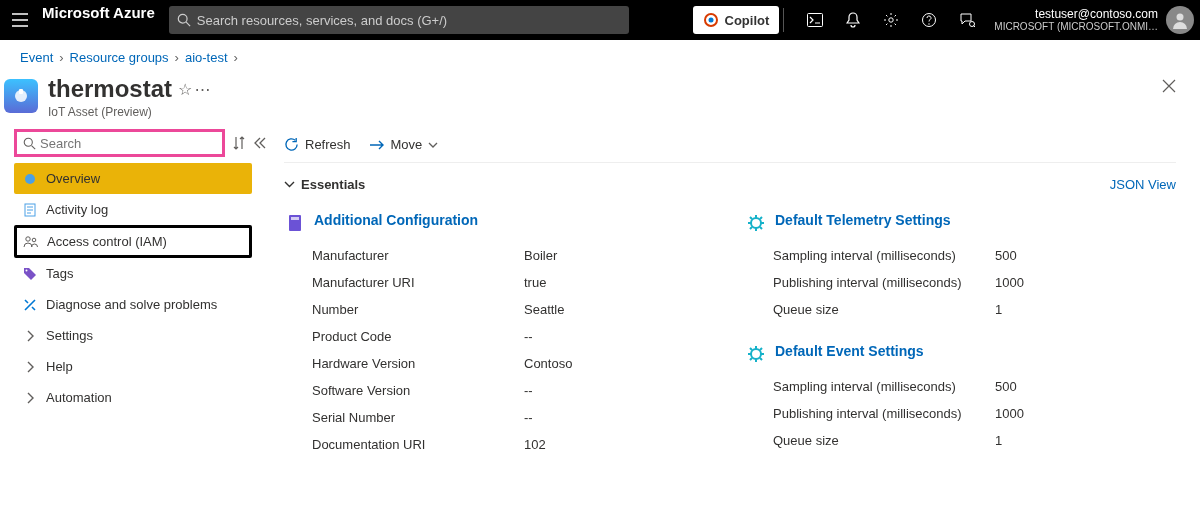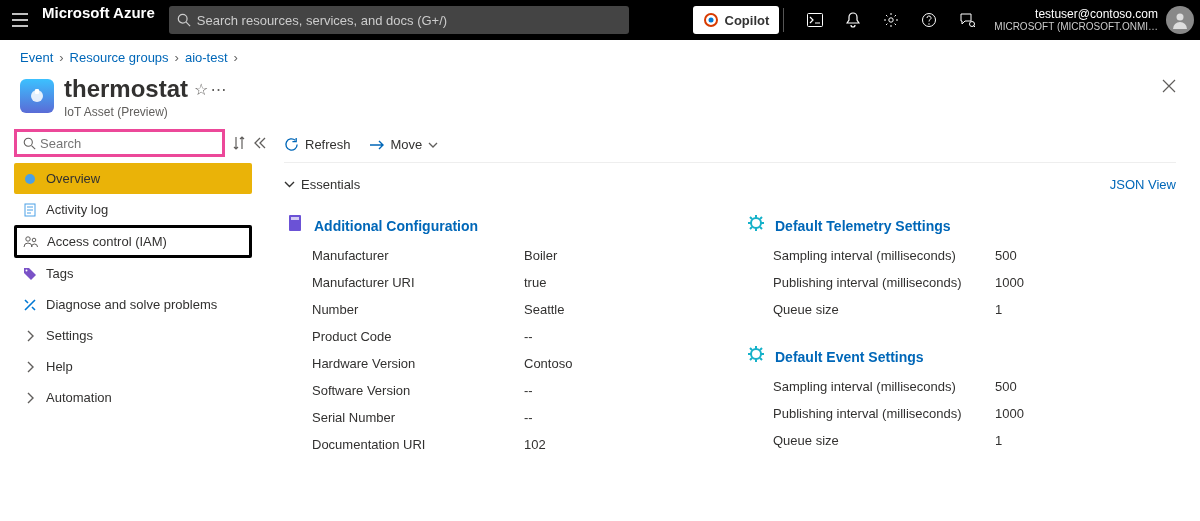--- a/index.html
+++ b/index.html
@@ -18,21 +18,21 @@
   .divider-v { width:1px; height:24px; background:#555; margin:0 4px; }
   .account { text-align:right; margin-left:10px; line-height:1.1; font-size:12px; }
   .account .org { font-size:10px; color:#ccc; }
   .avatar { width:28px; height:28px; border-radius:50%; background:#888; margin-left:8px; display:flex; align-items:center; justify-content:center; }
   
   .breadcrumb { padding:10px 20px 6px; font-size:13px; display:flex; align-items:center; gap:6px; }
   .breadcrumb a { color:#0067b8; text-decoration:none; cursor:pointer; }
   .breadcrumb .sep { color:#666; }
   
   .page-row { display:flex; }
-  .page-header { display:flex; align-items:flex-start; padding:4px 20px 10px; gap:10px; }
+  .page-header { display:flex; align-items:flex-start; padding:4px 4px 10px; gap:10px; }
   .res-icon { width:34px; height:34px; border-radius:6px; background:linear-gradient(#3cc1ff,#5a6bd6); display:flex; align-items:center; justify-content:center; color:#fff; font-size:16px; flex-shrink:0; margin-top:4px;}
   .page-title { font-size:24px; font-weight:600; }
   .page-sub { font-size:12px; color:#605e5c; margin-top:2px; }
   .star { color:#605e5c; margin-left:6px; cursor:pointer; font-size:16px;}
   .dots { color:#605e5c; margin-left:2px; cursor:pointer; font-size:16px;}
   .close-x { margin-left:auto; padding:8px 24px 0 0; color:#605e5c; cursor:pointer;}
   
   .body { display:flex; }
   .sidebar { width:260px; padding:0 8px 0 14px; }
   .side-search-row { display:flex; align-items:center; gap:8px; margin-bottom:6px;}
@@ -45,21 +45,21 @@
   .menu li.highlight { border:3px solid #000000; }
   .menu .mi { width:16px; display:flex; justify-content:center; color:#605e5c;}
   .content { flex:1; padding:0 24px 24px 24px; position:relative; }
   .toolbar { display:flex; align-items:flex-start; gap:18px; padding:8px 0 10px; border-bottom:1px solid #eee; margin-bottom:6px;}
   .tb-btn { display:flex; align-items:center; gap:6px; color:#323130; cursor:pointer; font-size:13px;}
   .essentials-bar { display:flex; align-items:center; padding:8px 0 14px;}
   .ess-toggle { display:flex; align-items:center; gap:6px; cursor:pointer; font-weight:400;}
   .json-view { margin-left:auto; color:#0067b8; cursor:pointer; font-size:13px; }
   .cols { display:flex; gap:30px; }
   .col { flex:1; }
-  .sec-head { display:flex; align-items:flex-end; gap:8px; color:#0067b8; font-weight:600; font-size:14px; margin:6px 0 10px; }
+  .sec-head { display:flex; align-items:flex-start; gap:8px; color:#0067b8; font-weight:600; font-size:14px; margin:6px 0 10px; }
   .sec-icon-box { width:22px; height:22px; display:flex; align-items:center; justify-content:center; background:transparent; }
   .kv { display:flex; padding:4px 0 8px; font-size:13px; }
   .kv .k { width:240px; color:#323130; padding-left:28px; }
   .kv .v { color:#323130; }
   .col2 .kv .k { width:250px; }
   svg { display:block; }
 </style>
 </head>
 <body>
 
@@ -276,21 +276,21 @@
             <path d="M1 1l4 4 4-4" stroke="#605e5c" fill="none" stroke-width="1.3"></path>
           </svg>
       </div>
     </div>
 
     <div class="essentials-bar">
       <div class="ess-toggle">
         <svg width="11" height="7" viewBox="0 0 11 7">
             <path d="M1 1l4.5 4.5L10 1" stroke="#323130" fill="none" stroke-width="1.4"></path>
           </svg>
-        <span style="font-weight:400">Essentials</span>
+        <span style="font-weight:700">Essentials</span>
       </div>
       <a class="json-view">JSON View</a>
     </div>
 
     <div class="cols">
 
       <div class="col">
         <div class="sec-head">
           <span class="sec-icon-box">
             <svg width="18" height="20" viewBox="0 0 18 20">

